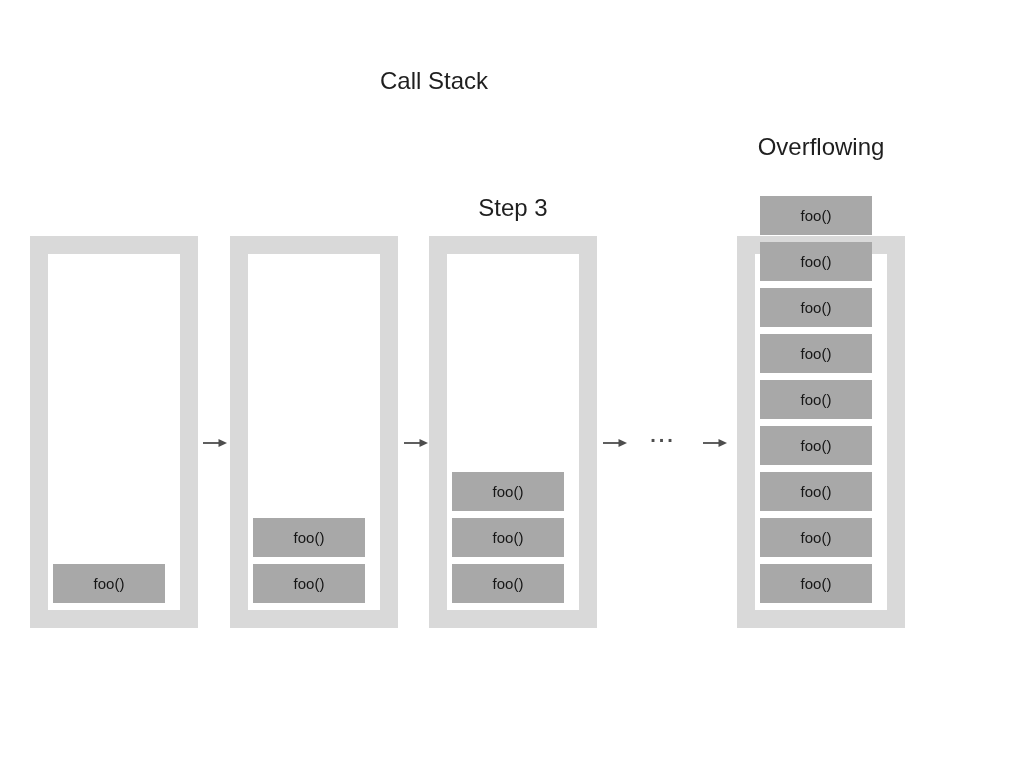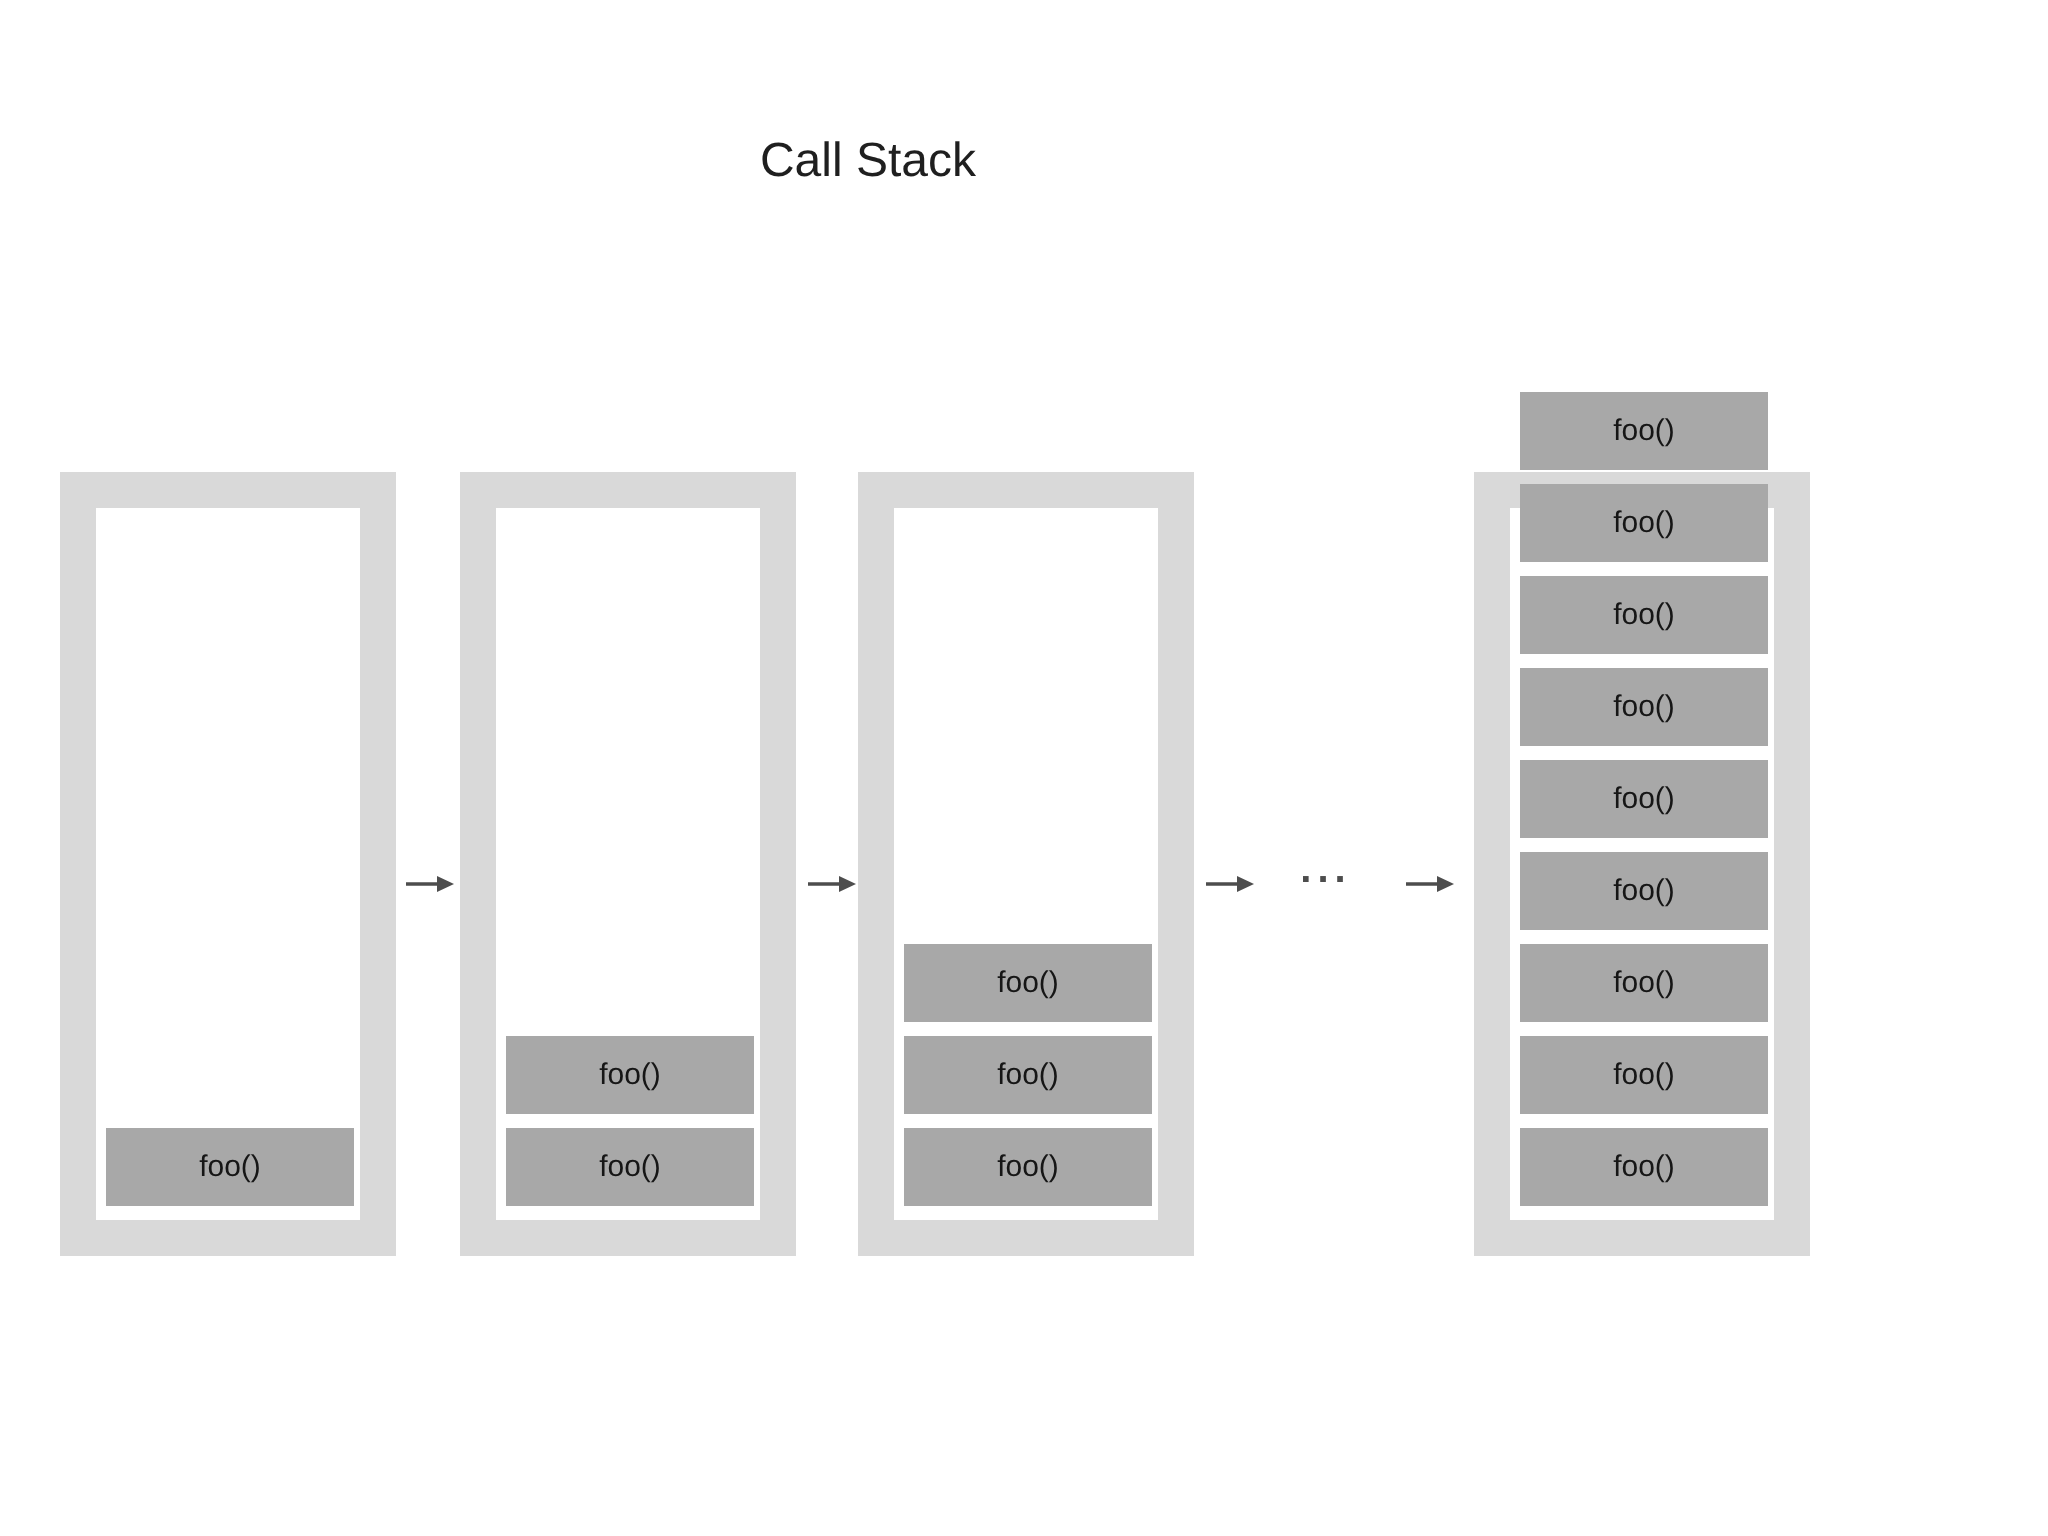--- a/index.html
+++ b/index.html
@@ -37,21 +37,21 @@
   .stack-4 .stack-label{top:-104px;}
   .stack-box{
     position:absolute;inset:0;
     background:var(--outer-gray);
   }
   .stack-inner{
     position:absolute;inset:18px;
     background:var(--inner-white);
   }
   .frames{
-    position:absolute;left:23px;width:124px;bottom:25px;
+    position:absolute;left:23px;width:112px;bottom:25px;
     display:flex;flex-direction:column;gap:7px;
     z-index:2;
   }
   .frame{
     height:39px;line-height:39px;
     background:var(--frame-gray);
     color:#161616;
     font-size:15px;text-align:center;
     flex:0 0 auto;
   }
@@ -89,31 +89,33 @@
   <div class="stack-box">
     <div class="stack-inner"></div>
     <div class="frames">
         <div class="frame">foo()</div>
         <div class="frame">foo()</div>
       </div>
   </div>
 </div>
 
 <div class="stack stack-3">
+  <div class="stack-label">Step 3</div>
   <div class="stack-box">
     <div class="stack-inner"></div>
     <div class="frames">
         <div class="frame">foo()</div>
         <div class="frame">foo()</div>
         <div class="frame">foo()</div>
       </div>
   </div>
 </div>
 
 <div class="stack stack-4">
+  <div class="stack-label">Overflowing</div>
   <div class="stack-box">
     <div class="stack-inner"></div>
     <div class="frames">
         <div class="frame">foo()</div>
         <div class="frame">foo()</div>
         <div class="frame">foo()</div>
         <div class="frame">foo()</div>
         <div class="frame">foo()</div>
         <div class="frame">foo()</div>
         <div class="frame">foo()</div>

